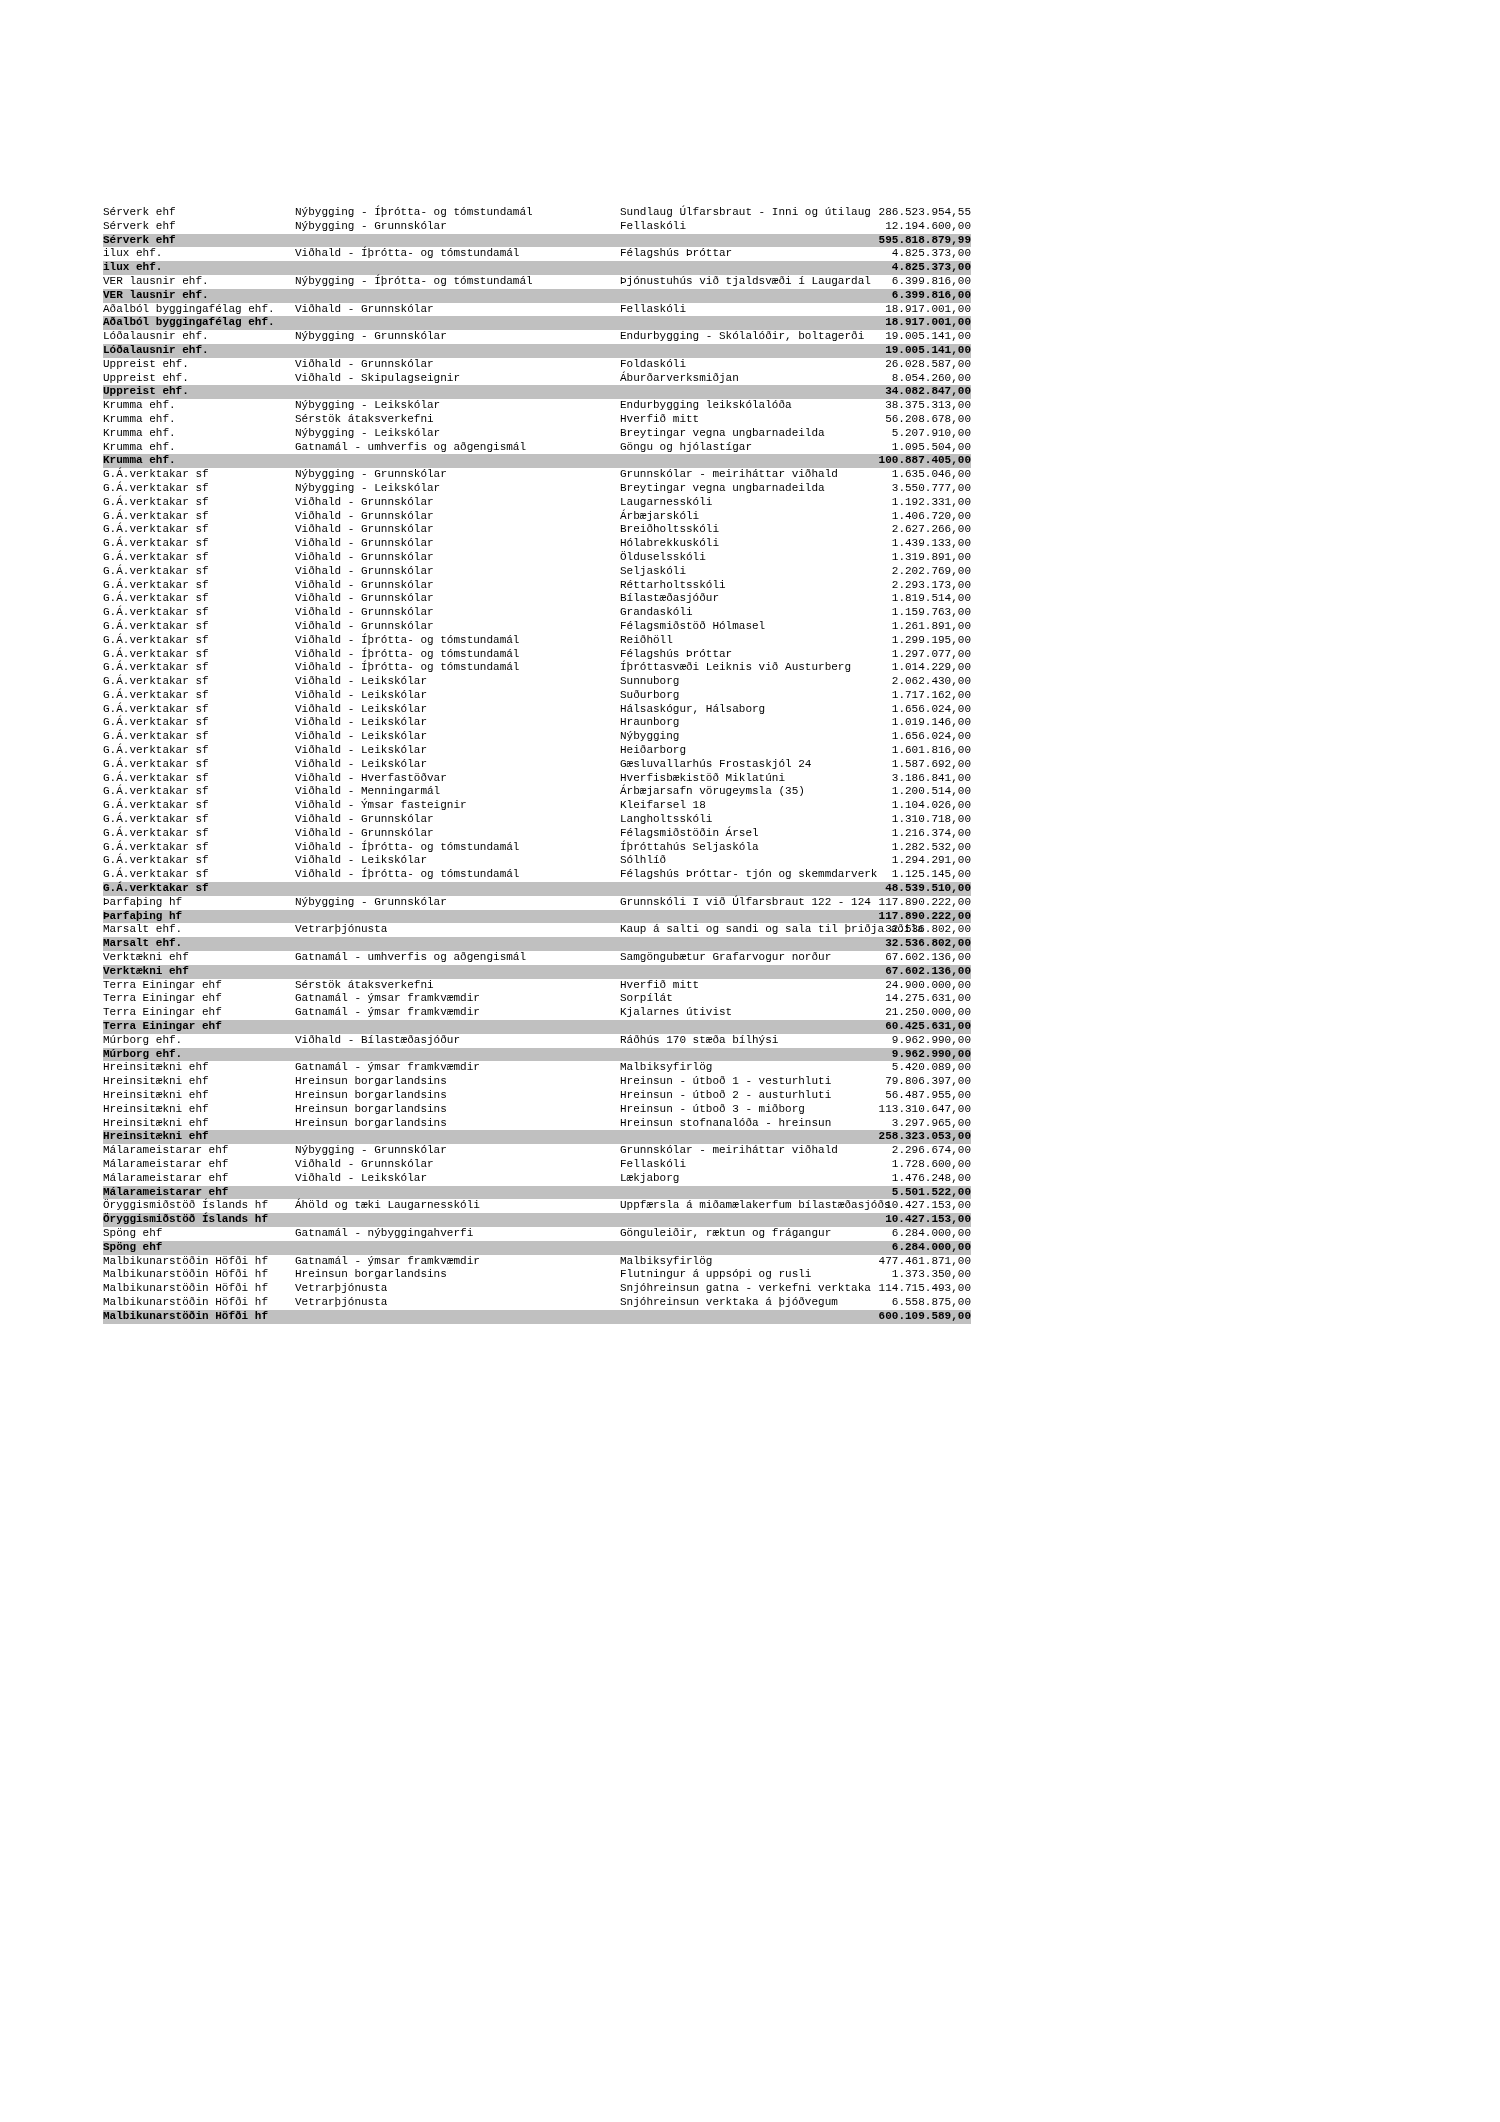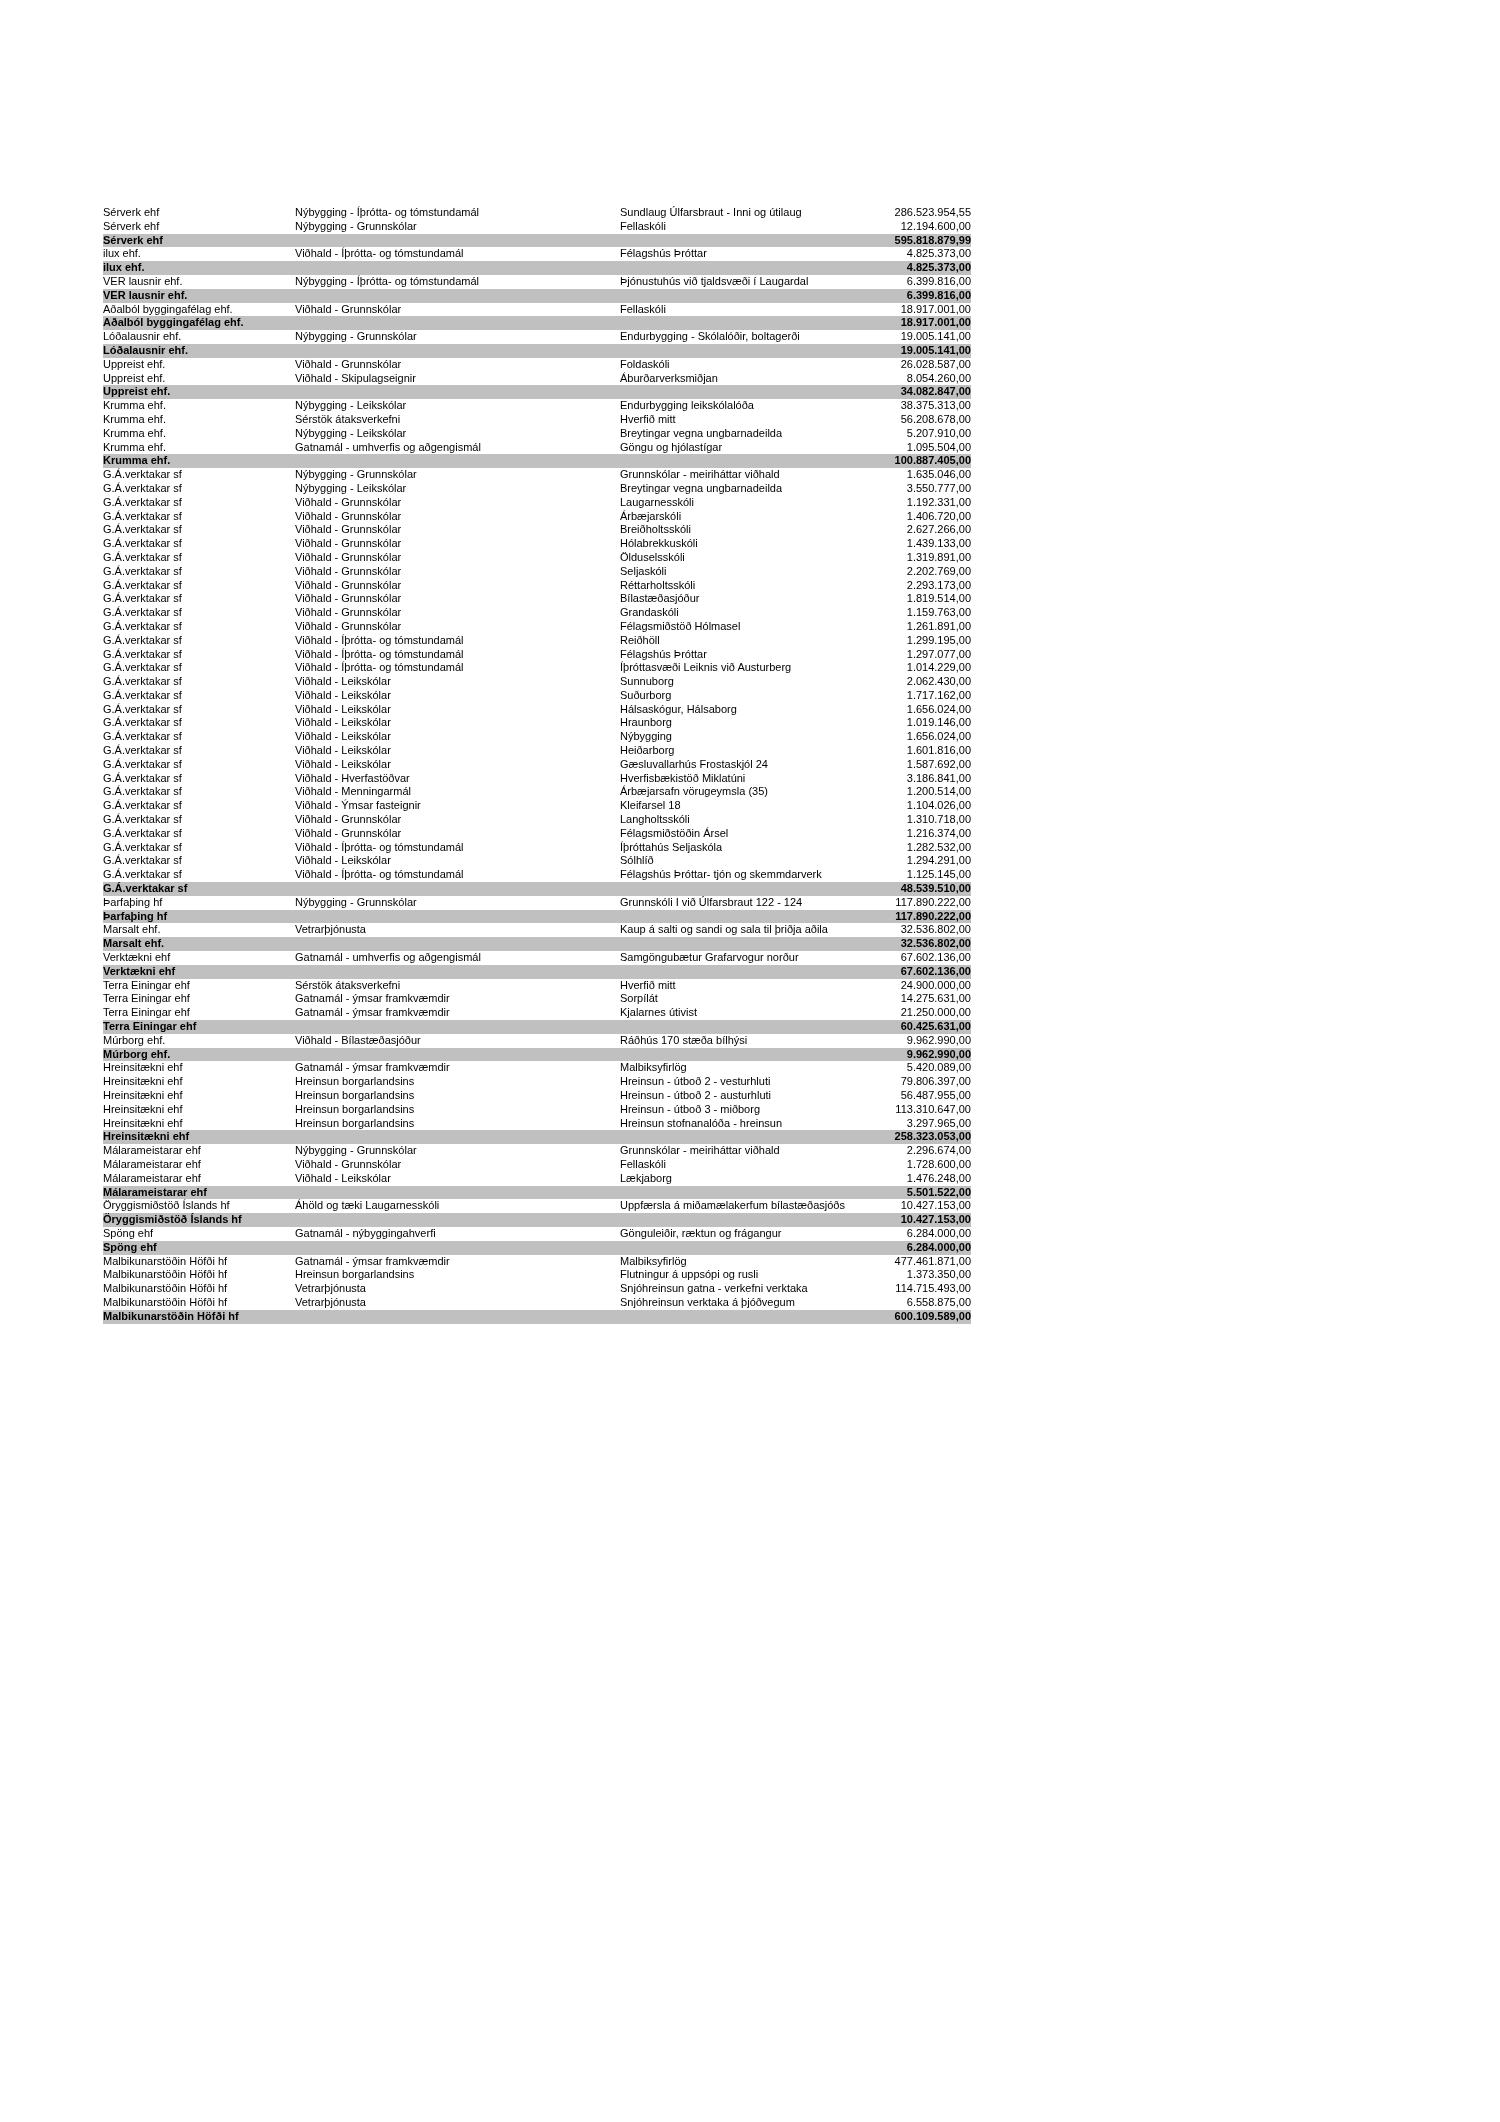--- a/index.html
+++ b/index.html
@@ -12,20 +12,21 @@
     height: 2122px;
     position: relative;
     font-family: "Liberation Sans", "DejaVu Sans", sans-serif;
     color: #000000;
   }
   .report-table {
     position: absolute;
     left: 103px;
     top: 206px;
     width: 868px;
+    font-family: Liberation Mono, monospace;
   }
   .row {
     display: grid;
     grid-template-columns: 192px 325px 251px 100px;
     height: 13.8px;
     line-height: 13.8px;
     font-size: 11px;
     align-items: center;
   }
   .row.subtotal {
@@ -418,21 +419,21 @@
     </div>
     <div class="row">
       <div class="cell company">Hreinsitækni ehf</div>
       <div class="cell category">Gatnamál - ýmsar framkvæmdir</div>
       <div class="cell project">Malbiksyfirlög</div>
       <div class="cell amount">5.420.089,00</div>
     </div>
     <div class="row">
       <div class="cell company">Hreinsitækni ehf</div>
       <div class="cell category">Hreinsun borgarlandsins</div>
-      <div class="cell project">Hreinsun - útboð 2 - vesturhluti</div>
+      <div class="cell project">Hreinsun - útboð 1 - vesturhluti</div>
       <div class="cell amount">79.806.397,00</div>
     </div>
     <div class="row">
       <div class="cell company">Hreinsitækni ehf</div>
       <div class="cell category">Hreinsun borgarlandsins</div>
       <div class="cell project">Hreinsun - útboð 2 - austurhluti</div>
       <div class="cell amount">56.487.955,00</div>
     </div>
     <div class="row">
       <div class="cell company">Hreinsitækni ehf</div>

